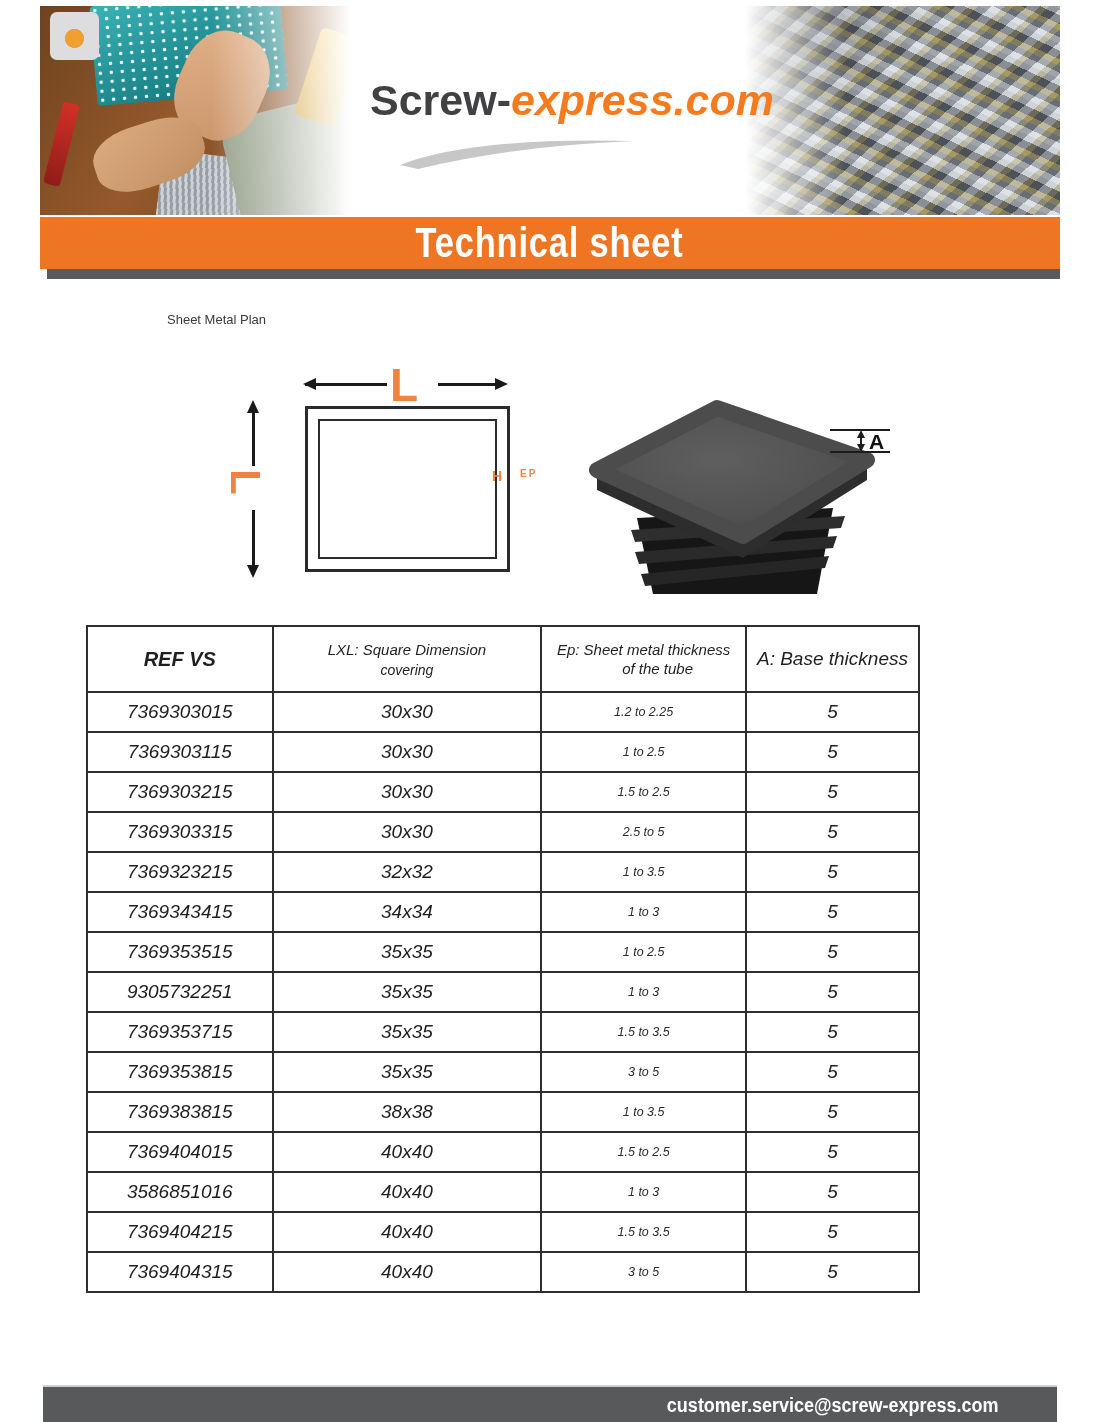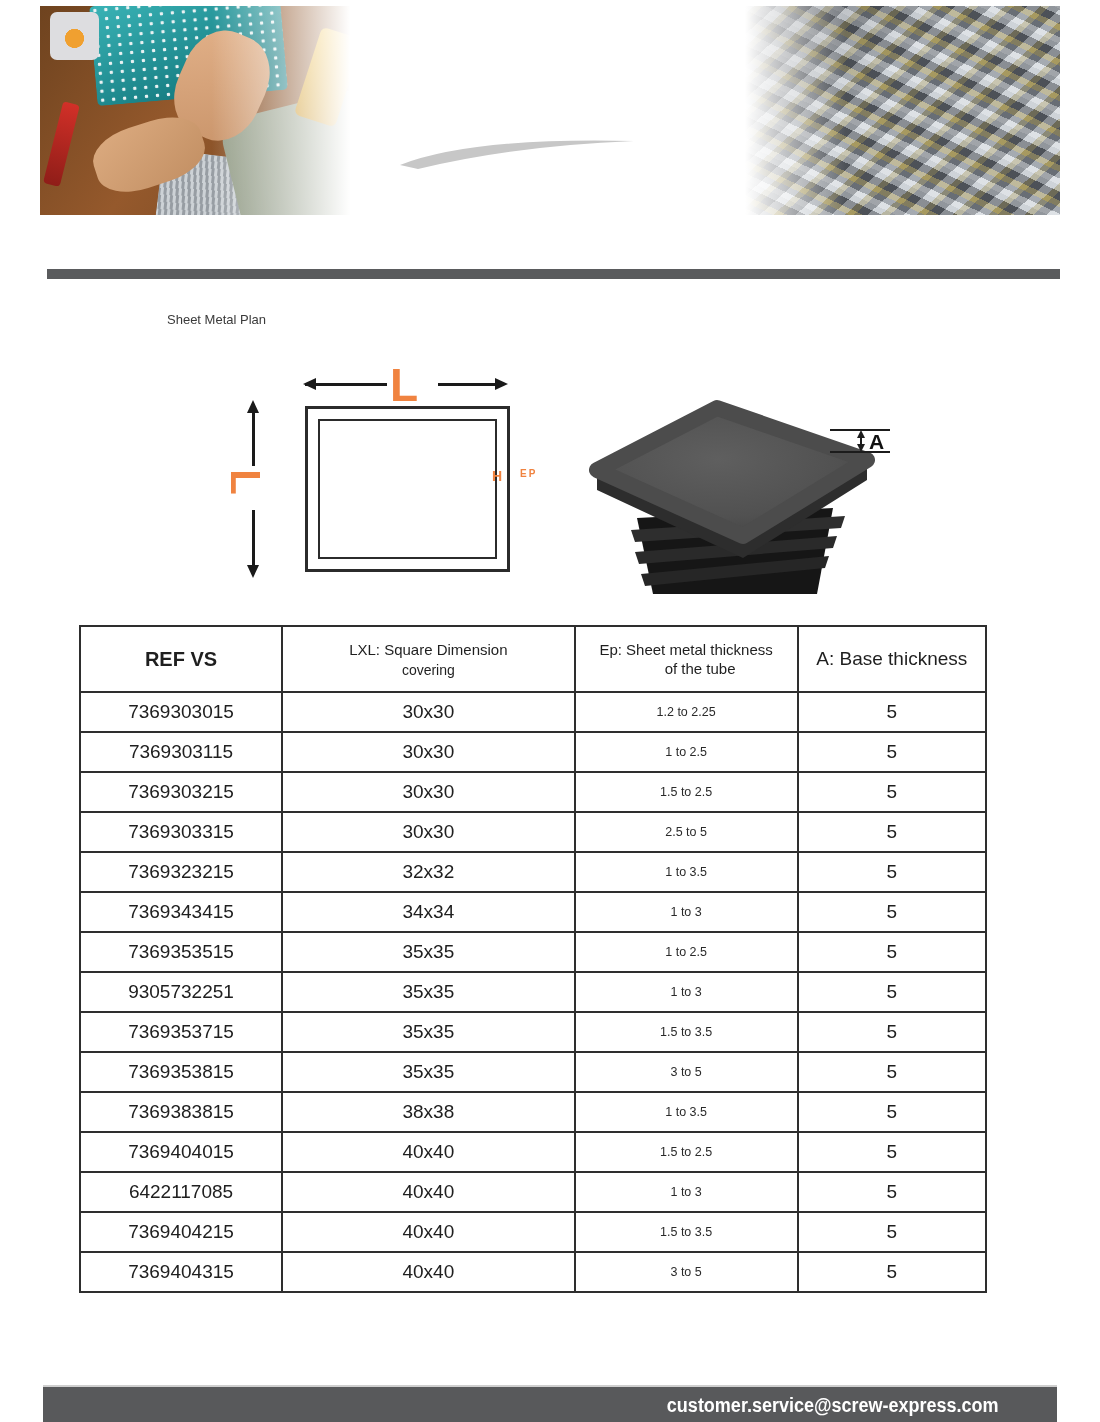--- a/index.html
+++ b/index.html
@@ -60,21 +60,21 @@
   .ah-up{border-left:6px solid transparent;border-right:6px solid transparent;border-bottom:13px solid #1a1a1a;}
   .ah-down{border-left:6px solid transparent;border-right:6px solid transparent;border-top:13px solid #1a1a1a;}
   .l-top{position:absolute;left:390px;top:358px;font-size:46px;font-weight:bold;color:#F08340;}
   .l-left{position:absolute;left:232px;top:458px;font-size:42px;font-weight:bold;color:#F08340;transform:rotate(90deg);}
   .sq-outer{position:absolute;left:305px;top:406px;width:199px;height:160px;border:3px solid #2b2b2b;}
   .sq-inner{position:absolute;left:318px;top:419px;width:175px;height:136px;border:2px solid #2b2b2b;}
   .ep-marker{position:absolute;left:492px;top:468px;font-size:14px;font-weight:bold;color:#F08340;}
   .ep-label{position:absolute;left:520px;top:468px;font-size:10px;font-weight:bold;color:#F08340;letter-spacing:2px;}
   .cap-svg{position:absolute;left:545px;top:368px;}
   
-  .spec-table{position:absolute;left:79px;top:625px;width:908px;border-collapse:collapse;table-layout:fixed;}
+  .spec-table{position:absolute;left:86px;top:625px;width:834px;border-collapse:collapse;table-layout:fixed;font-style:italic;}
   .spec-table th,.spec-table td{border:2px solid #2e2e2e;text-align:center;vertical-align:middle;padding:0;}
   .spec-table th{height:64px;font-weight:normal;}
   .spec-table td{height:38px;}
   .c0{width:22.3%;} .c1{width:32.3%;} .c2{width:24.6%;} .c3{width:20.8%;}
   .th-ref{font-size:20px;font-weight:bold;}
   .th-line1{font-size:15px;display:block;}
   .th-line2{font-size:14px;display:block;margin-top:4px;}
   .th-line2-tight{font-size:15px;display:block;margin-top:2px;margin-left:28px;}
   .th-base{font-size:19px;}
   td.col0,td.col1,td.col3{font-size:19px;color:#202020;}
@@ -94,24 +94,28 @@
     <div class="pl-tape"></div>
     <div class="pl-screwdriver"></div>
     <div class="pl-tray2"></div>
     <div class="pl-sleeve"></div>
     <div class="pl-arm-upper"></div>
     <div class="pl-arm-lower"></div>
     <div class="pl-tool"></div>
   </div>
   <div class="photo photo-right"></div>
 
+  <div class="logo"><span class="p1">Screw-</span><span class="p2">express.com</span></div>
   <svg class="swoosh" width="250" height="36">
     <path d="M8,31 Q80,3 242,7 Q120,12 26,35 Z" fill="#c7c7c7"></path>
   </svg>
 
+  <div class="banner">
+    <span>Technical sheet</span>
+  </div>
   <div class="gray-strip"></div>
 
   <div class="plan-label">Sheet Metal Plan</div>
 
   <div class="hline" style="left:305px;top:383px;width:82px;"></div>
   <div class="ah ah-left" style="left:303px;top:378px;"></div>
   <div class="hline" style="left:438px;top:383px;width:58px;"></div>
   <div class="ah ah-right" style="left:495px;top:378px;"></div>
   <div class="l-top">L</div>
 
@@ -244,21 +248,21 @@
           <td class="col2">1 to 3.5</td>
           <td class="col3">5</td>
         </tr>
         <tr>
           <td class="col0">7369404015</td>
           <td class="col1">40x40</td>
           <td class="col2">1.5 to 2.5</td>
           <td class="col3">5</td>
         </tr>
         <tr>
-          <td class="col0">6422117085</td>
+          <td class="col0">3586851016</td>
           <td class="col1">40x40</td>
           <td class="col2">1 to 3</td>
           <td class="col3">5</td>
         </tr>
         <tr>
           <td class="col0">7369404215</td>
           <td class="col1">40x40</td>
           <td class="col2">1.5 to 3.5</td>
           <td class="col3">5</td>
         </tr>

